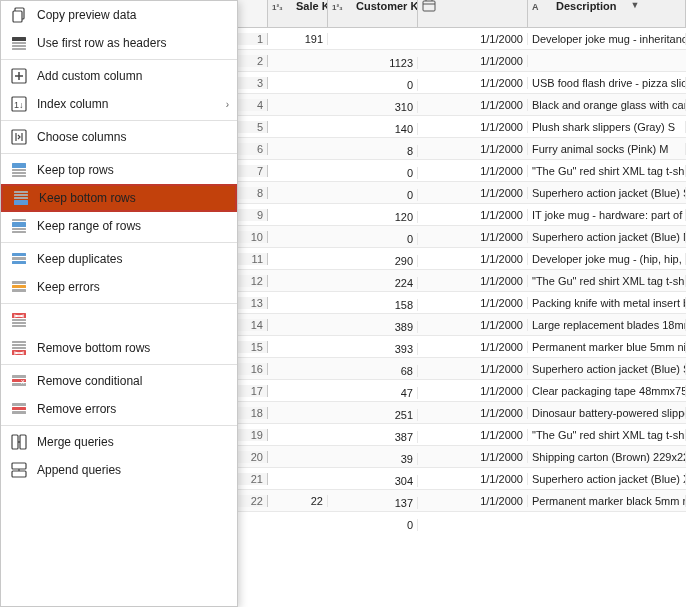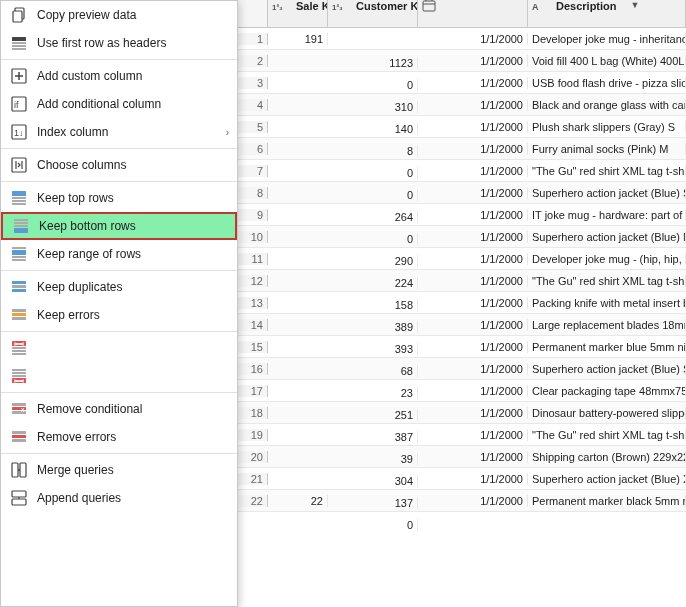--- a/index.html
+++ b/index.html
@@ -29,21 +29,21 @@
     .menu-item {
       display: flex;
       align-items: center;
       padding: 4px 8px;
       height: 28px;
       cursor: pointer;
       user-select: none;
       position: relative;
     }
     .menu-item.highlighted {
-      background: #86efac;
+      background: #c2410c;
       border: 2px solid #c0392b;
     }
     .menu-item .menu-icon {
       width: 20px;
       height: 20px;
       margin-right: 8px;
       flex-shrink: 0;
       display: flex;
       align-items: center;
       justify-content: center;
@@ -205,29 +205,20 @@
       <line x1="8" y1="4" x2="8" y2="12" stroke="#444" stroke-width="1.5"></line>
       <line x1="4" y1="8" x2="12" y2="8" stroke="#444" stroke-width="1.5"></line>
     </svg>
       </span>
       <span class="menu-label">Add custom column</span>
     </div>
     <div class="menu-item">
       <span class="menu-icon">
         <svg class="icon-svg" viewBox="0 0 16 16" fill="none" xmlns="http://www.w3.org/2000/svg">
       <rect x="1" y="1" width="14" height="14" rx="1" stroke="#444" stroke-width="1.2" fill="none"></rect>
-      <text x="3" y="12" font-size="9" fill="#444">if</text>
-    </svg>
-      </span>
-      <span class="menu-label">Add conditional column</span>
-    </div>
-    <div class="menu-item">
-      <span class="menu-icon">
-        <svg class="icon-svg" viewBox="0 0 16 16" fill="none" xmlns="http://www.w3.org/2000/svg">
-      <rect x="1" y="1" width="14" height="14" rx="1" stroke="#444" stroke-width="1.2" fill="none"></rect>
       <text x="3" y="12" font-size="9" fill="#444">1↓</text>
     </svg>
       </span>
       <span class="menu-label">Index column</span>
       <span class="menu-arrow">›</span>
     </div>
     <div class="menu-separator"></div>
     <div class="menu-item">
       <span class="menu-icon">
         <svg class="icon-svg" viewBox="0 0 16 16" fill="none" xmlns="http://www.w3.org/2000/svg">
@@ -311,20 +302,21 @@
       <span class="menu-icon">
         <svg class="icon-svg" viewBox="0 0 16 16" fill="none" xmlns="http://www.w3.org/2000/svg">
       <rect x="1" y="1" width="14" height="2" rx="0.5" fill="#aaa"></rect>
       <rect x="1" y="4" width="14" height="2" rx="0.5" fill="#aaa"></rect>
       <rect x="1" y="7" width="14" height="2" rx="0.5" fill="#aaa"></rect>
       <rect x="1" y="10" width="14" height="5" rx="0.5" fill="#e05050"></rect>
       <line x1="3" y1="12" x2="13" y2="14" stroke="white" stroke-width="1.2"></line>
       <line x1="3" y1="14" x2="13" y2="12" stroke="white" stroke-width="1.2"></line>
     </svg>
       </span>
+      <span class="menu-label">Remove bottom rows</span>
     </div>
     <div class="menu-separator"></div>
     <div class="menu-item">
       <span class="menu-icon">
         <svg class="icon-svg" viewBox="0 0 16 16" fill="none" xmlns="http://www.w3.org/2000/svg">
       <rect x="1" y="2" width="14" height="3" rx="0.5" fill="#aaa"></rect>
       <rect x="1" y="6" width="14" height="3" rx="0.5" fill="#e05050"></rect>
       <rect x="1" y="10" width="14" height="3" rx="0.5" fill="#aaa"></rect>
       <text x="10" y="11" font-size="7" fill="white">x</text>
     </svg>
@@ -402,21 +394,20 @@
         <div class="cell cell-sale">191</div>
         <div class="cell cell-customer">1123</div>
         <div class="cell cell-invoice">1/1/2000</div>
         <div class="cell cell-desc">Developer joke mug - inheritance is t</div>
       </div>
       <div class="table-row">
         <div class="row-num">2</div>
         <div class="cell cell-sale"></div>
         <div class="cell cell-customer">0</div>
         <div class="cell cell-invoice">1/1/2000</div>
-        <div class="cell cell-desc">Void fill 400 L bag (White) 400L</div>
       </div>
       <div class="table-row">
         <div class="row-num">3</div>
         <div class="cell cell-sale"></div>
         <div class="cell cell-customer">310</div>
         <div class="cell cell-invoice">1/1/2000</div>
         <div class="cell cell-desc">USB food flash drive - pizza slice</div>
       </div>
       <div class="table-row">
         <div class="row-num">4</div>
@@ -442,21 +433,21 @@
       <div class="table-row">
         <div class="row-num">7</div>
         <div class="cell cell-sale"></div>
         <div class="cell cell-customer">0</div>
         <div class="cell cell-invoice">1/1/2000</div>
         <div class="cell cell-desc">"The Gu" red shirt XML tag t-shirt (Bl</div>
       </div>
       <div class="table-row">
         <div class="row-num">8</div>
         <div class="cell cell-sale"></div>
-        <div class="cell cell-customer">264</div>
+        <div class="cell cell-customer">120</div>
         <div class="cell cell-invoice">1/1/2000</div>
         <div class="cell cell-desc">Superhero action jacket (Blue) S</div>
       </div>
       <div class="table-row">
         <div class="row-num">9</div>
         <div class="cell cell-sale"></div>
         <div class="cell cell-customer">0</div>
         <div class="cell cell-invoice">1/1/2000</div>
         <div class="cell cell-desc">IT joke mug - hardware: part of the c</div>
       </div>
@@ -498,21 +489,21 @@
       <div class="table-row">
         <div class="row-num">15</div>
         <div class="cell cell-sale"></div>
         <div class="cell cell-customer">68</div>
         <div class="cell cell-invoice">1/1/2000</div>
         <div class="cell cell-desc">Permanent marker blue 5mm nib (Blu</div>
       </div>
       <div class="table-row">
         <div class="row-num">16</div>
         <div class="cell cell-sale"></div>
-        <div class="cell cell-customer">23</div>
+        <div class="cell cell-customer">47</div>
         <div class="cell cell-invoice">1/1/2000</div>
         <div class="cell cell-desc">Superhero action jacket (Blue) S</div>
       </div>
       <div class="table-row">
         <div class="row-num">17</div>
         <div class="cell cell-sale"></div>
         <div class="cell cell-customer">251</div>
         <div class="cell cell-invoice">1/1/2000</div>
         <div class="cell cell-desc">Clear packaging tape 48mmx75m</div>
       </div>

